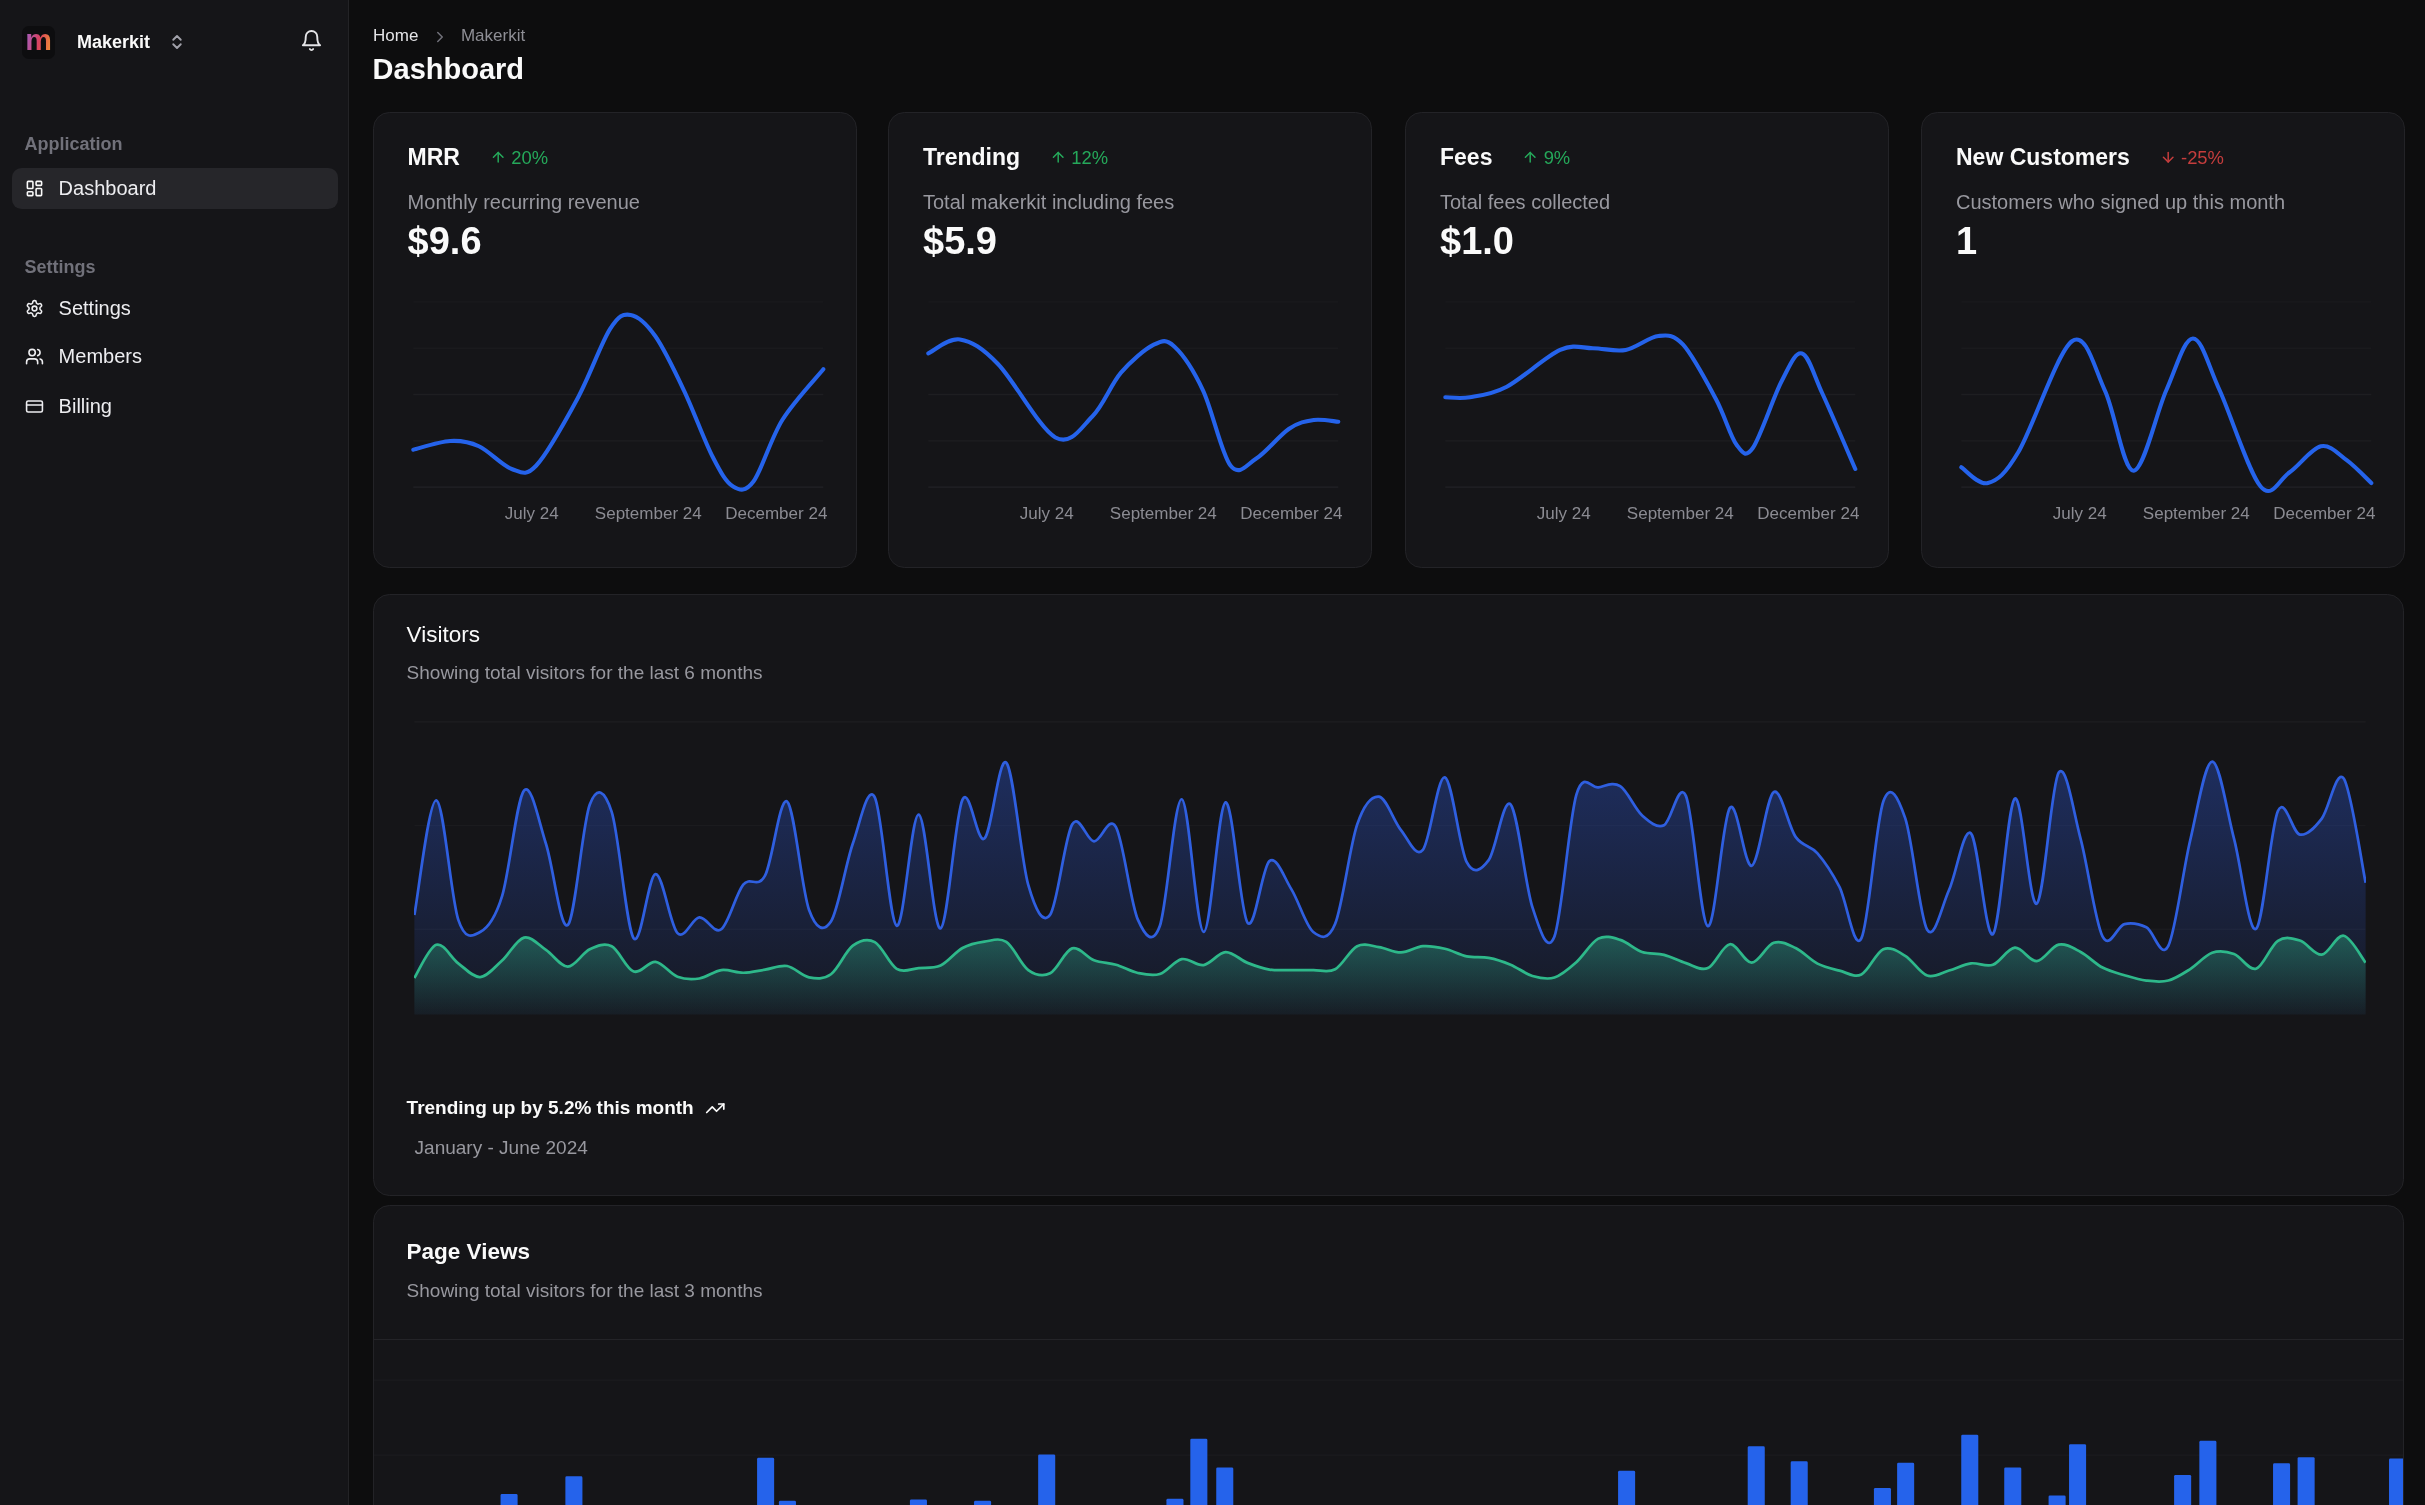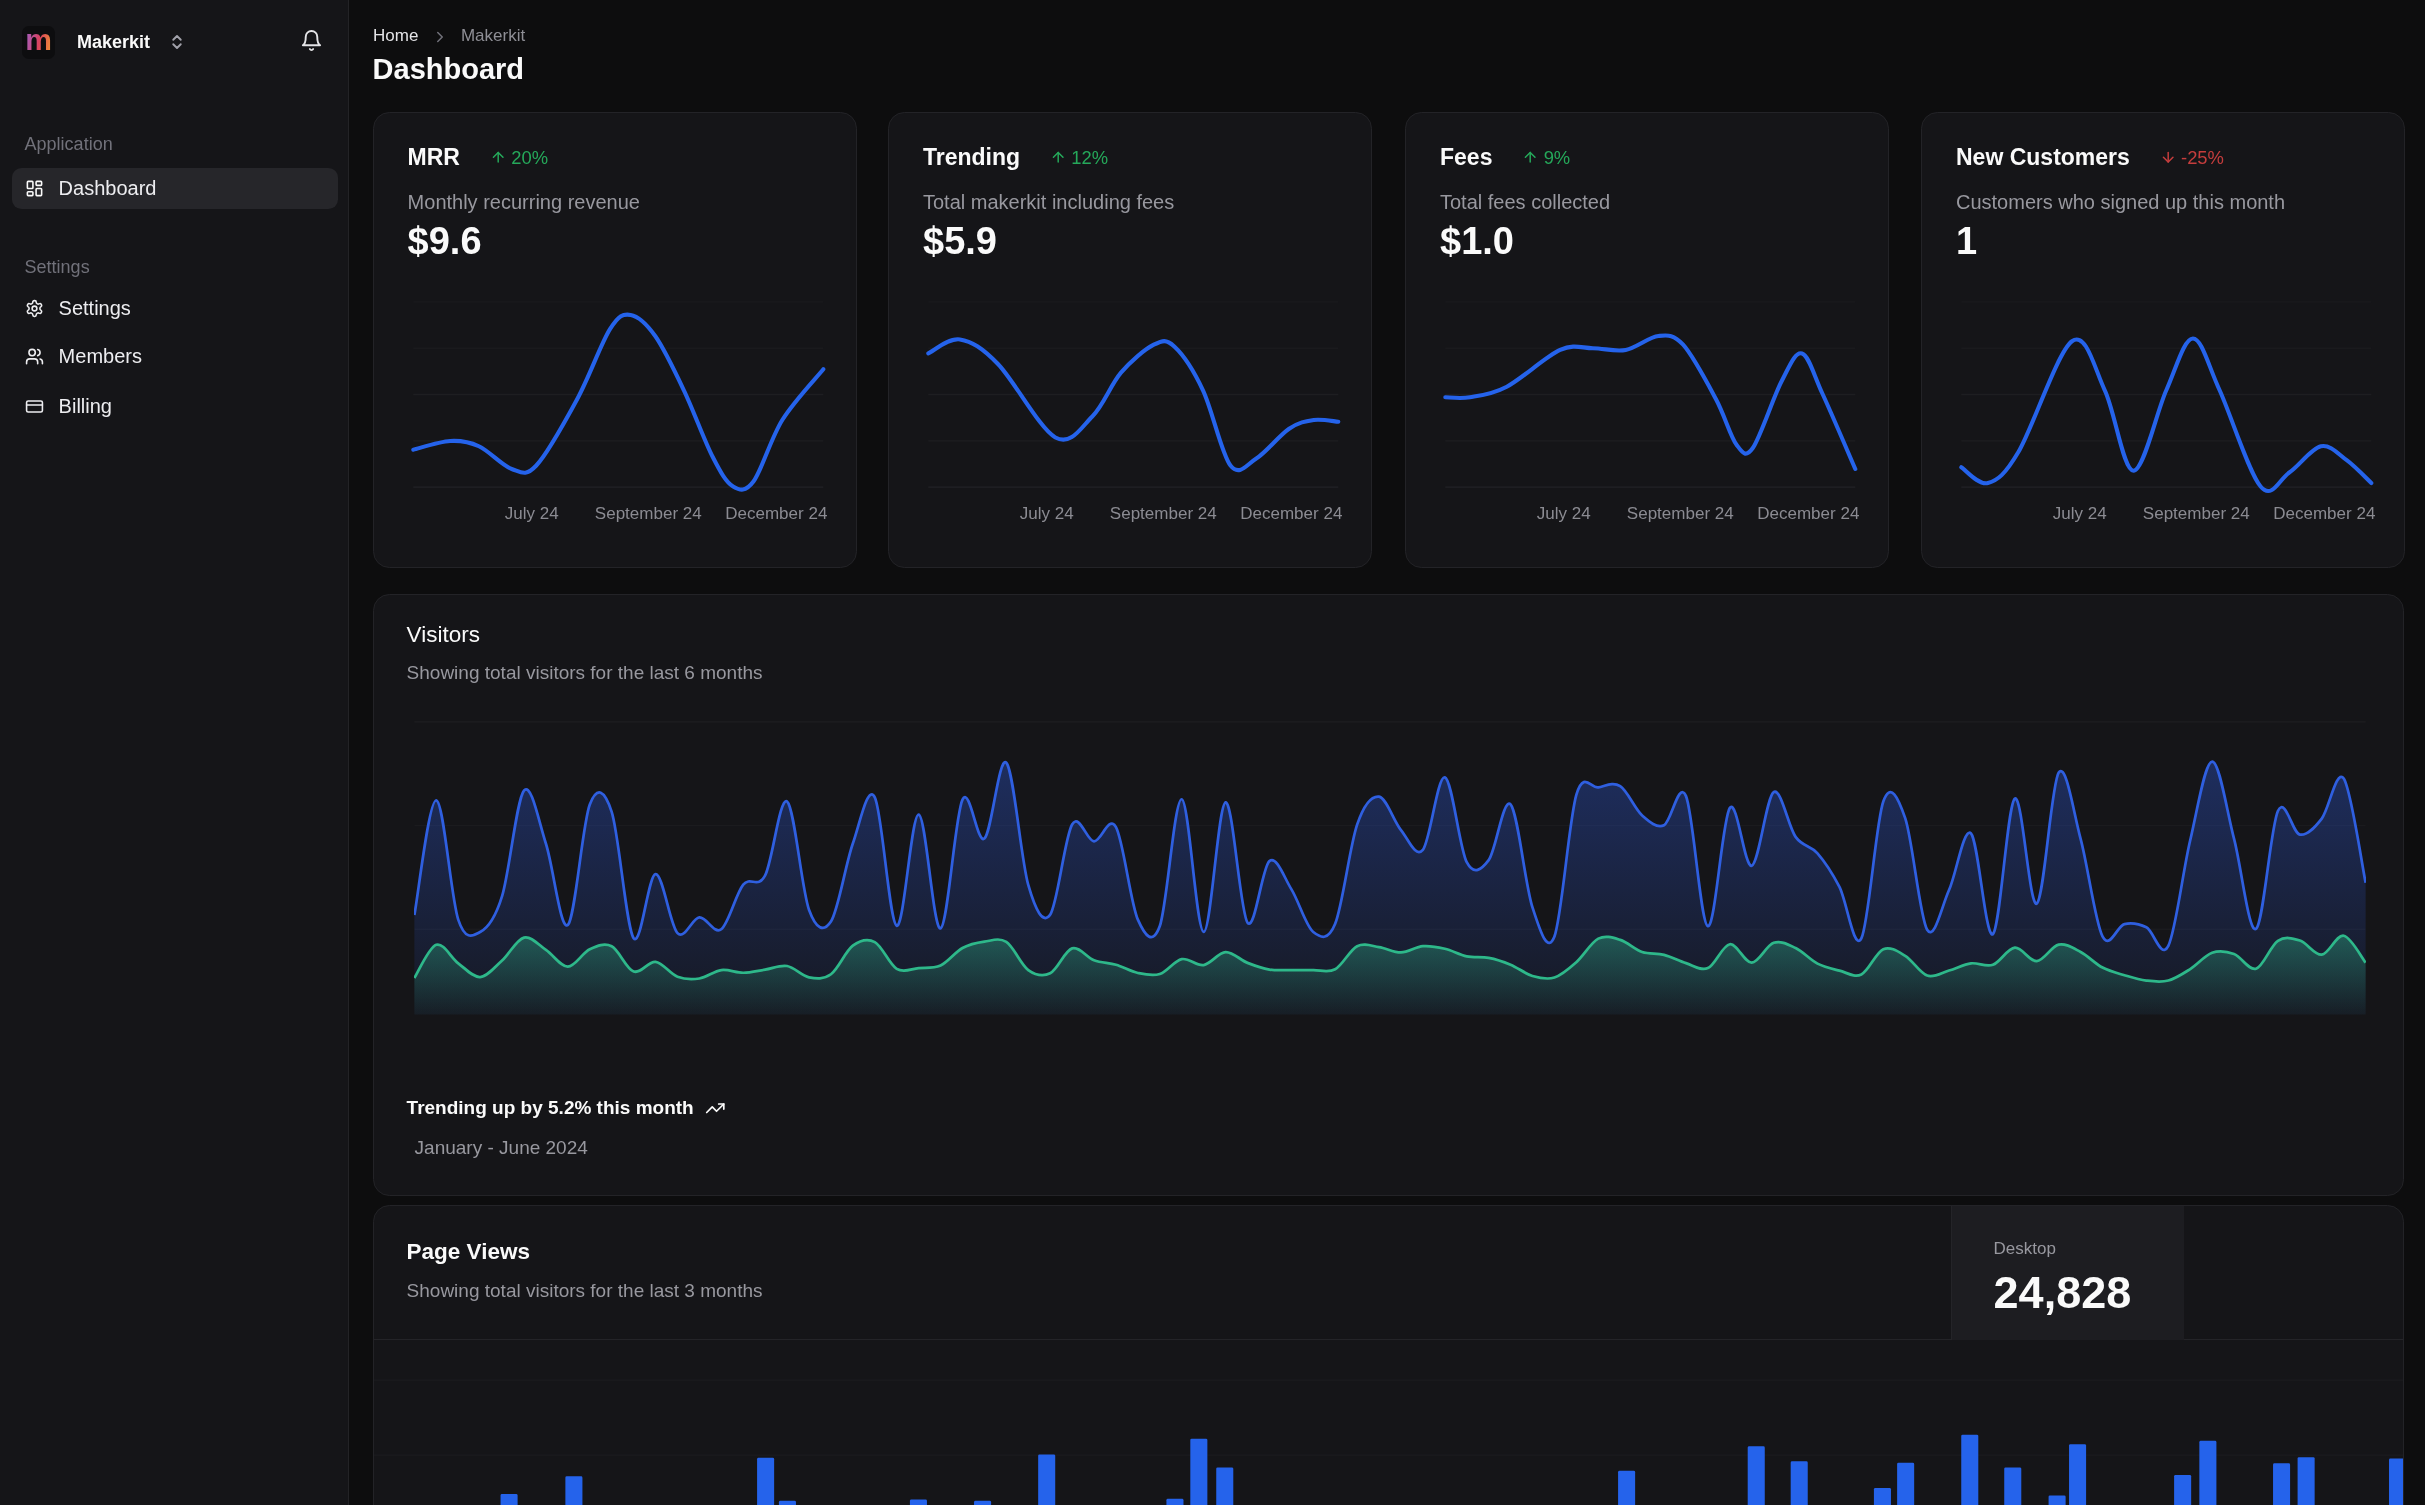--- a/index.html
+++ b/index.html
@@ -2,21 +2,21 @@
 <html style="font-size:11px"><head><meta charset="utf-8"><style>
 * { margin:0; padding:0; box-sizing:border-box; }
 html,body { width:2426px; height:1505px; background:#0d0d0e; font-family:"Liberation Sans",sans-serif; overflow:hidden; }
 .sidebar { position:absolute; left:0; top:0; width:349px; height:1505px; background:#151518; border-right:1.4px solid #232326; }
 .main { position:absolute; left:348px; top:0; width:2078px; height:1505px; }
 .logo { position:absolute; left:22px; top:26px; width:33px; height:33px; border-radius:6.8px; background:#0d0d0f; display:flex; align-items:center; justify-content:center; }
 .logo span { font-size:30px; font-weight:bold; line-height:1; background:linear-gradient(100deg,#9a63d1 0%,#d8415f 52%,#f29a2e 100%); -webkit-background-clip:text; background-clip:text; color:transparent; margin-top:-5.5px; }
 .brand { position:absolute; left:77px; top:32px; font-size:18px; font-weight:bold; color:#fafafa; }
 .bell { position:absolute; left:300px; top:29px; }
 .chev-brand { position:absolute; left:168px; top:33px; }
-.navlabel { position:absolute; left:24.6px; font-size:18px; color:#71717a; font-weight:400; }
+.navlabel { position:absolute; left:24.6px; font-size:18px; color:#71717a; font-weight:700; }
 .navitem { position:absolute; left:11.6px; width:326px; height:41px; border-radius:9.6px; display:flex; align-items:center; padding-left:13px; color:#ededf0; font-size:20px; }
 .navitem svg { margin-right:15px; }
 .navitem.active { background:#26262a; }
 .user { position:absolute; left:21px; top:1434px; width:306px; height:50px; }
 .avatar { position:absolute; left:0; top:0; width:50px; height:50px; border-radius:11px; overflow:hidden; }
 .uname { position:absolute; left:72px; top:4.1px; font-size:21px; color:#fafafa; }
 .uemail { position:absolute; left:72px; top:32px; font-size:14.3px; color:#88888f; }
 .uchev { position:absolute; left:281px; top:12.3px; }
 .crumbs { position:absolute; left:25px; top:26px; font-size:17px; color:#e4e4e7; display:flex; align-items:center; }
 .crumbs .muted { color:#8e8e95; }
@@ -212,24 +212,20 @@
     <div class="vtrend">Trending up by 5.2% this month <svg width="20.5" height="20.5" viewBox="0 0 24 24" fill="none" stroke="#fafafa" stroke-width="2" stroke-linecap="round" stroke-linejoin="round">
           <path d="M22 7l-8.5 8.5-5-5L2 17"></path>
           <path d="M16 7h6v6"></path>
         </svg></div>
     <div class="vdate">January - June 2024</div>
   </div>
   <div class="card pv">
     <div class="pvhead"></div>
     <div class="pvtitle">Page Views</div>
     <div class="pvsub">Showing total visitors for the last 3 months</div>
-    <div class="pvbox desk">
-        <div class="pvlabel">Desktop</div>
-        <div class="pvnum">24,828</div>
-      </div>
     <svg class="pvchart" width="2029" height="246" viewBox="0 0 2974 360" fill="none">
       <line x1="0" y1="57" x2="2974" y2="57" stroke="#1b1b1e" stroke-width="2"></line>
       <line x1="0" y1="167" x2="2974" y2="167" stroke="#1b1b1e" stroke-width="2"></line>
       <line x1="0" y1="277" x2="2974" y2="277" stroke="#1b1b1e" stroke-width="2"></line>
       <g fill="#2563eb">
           <rect x="185.5" y="224.0" width="25" height="122.0" rx="2"></rect>
           <rect x="280.5" y="198.0" width="25" height="148.0" rx="2"></rect>
           <rect x="561.5" y="171.0" width="25" height="175.0" rx="2"></rect>
           <rect x="593.5" y="234.0" width="25" height="112.0" rx="2"></rect>
           <rect x="785.5" y="232.0" width="25" height="114.0" rx="2"></rect>

